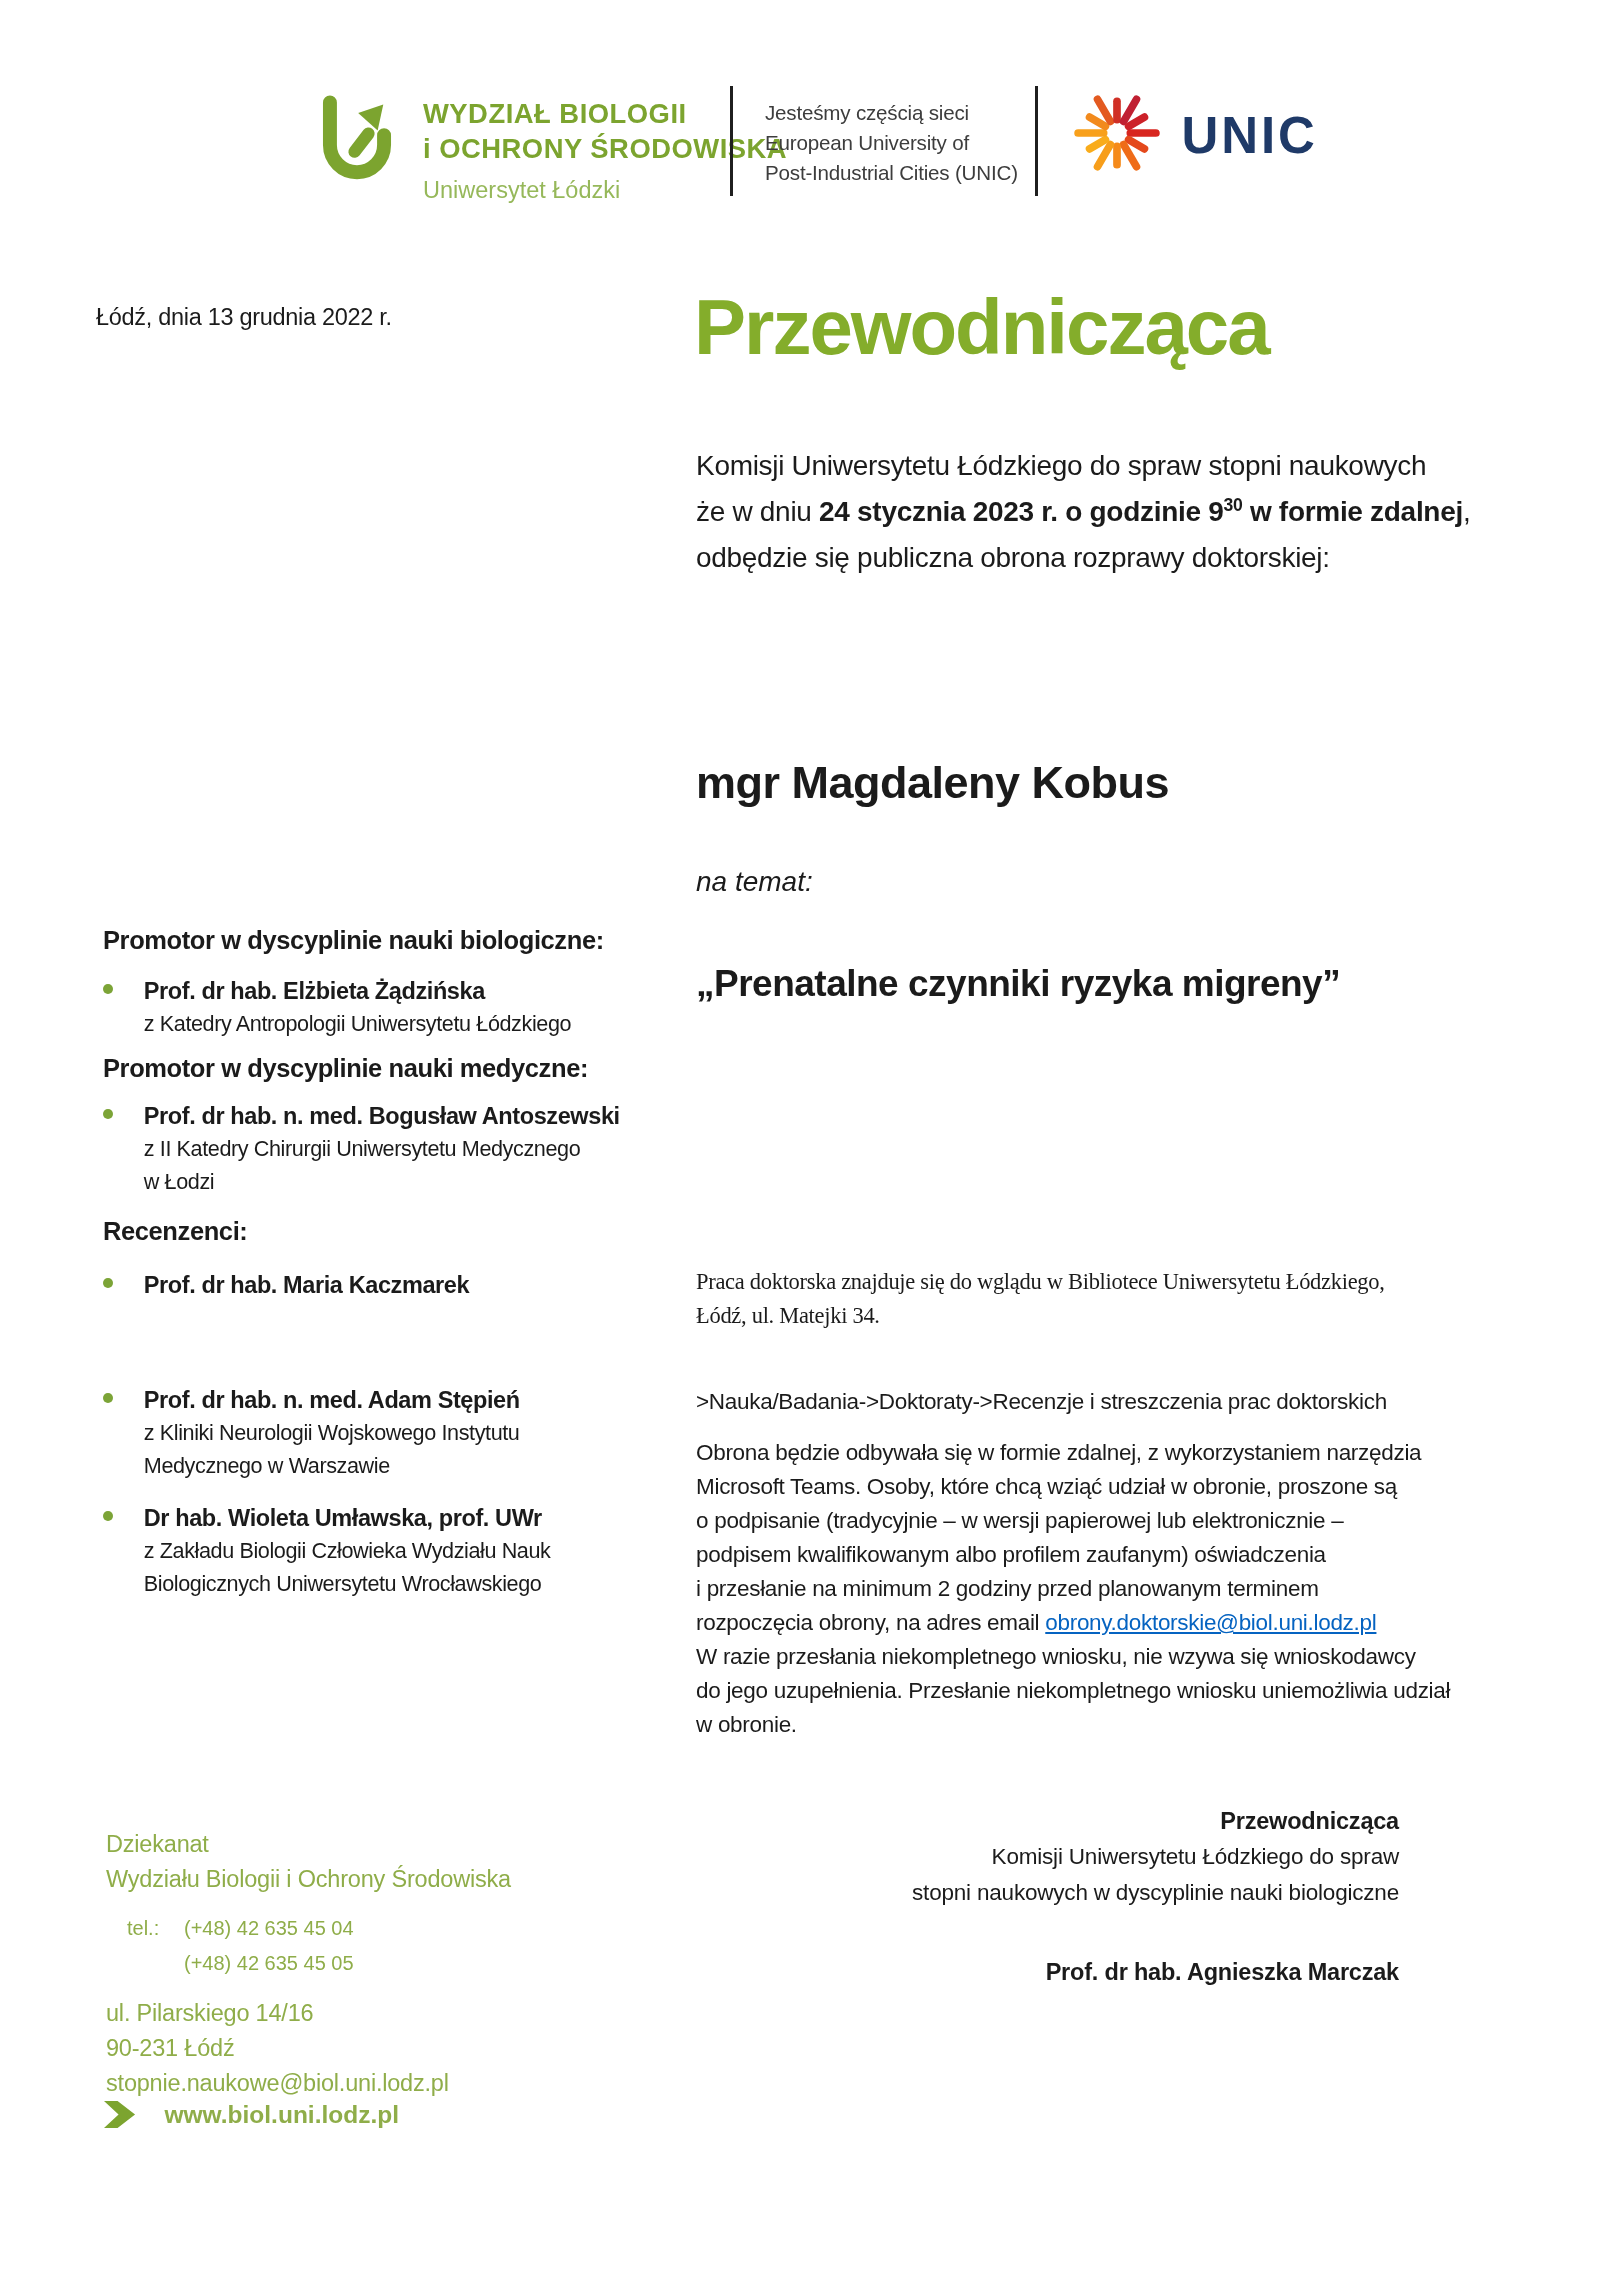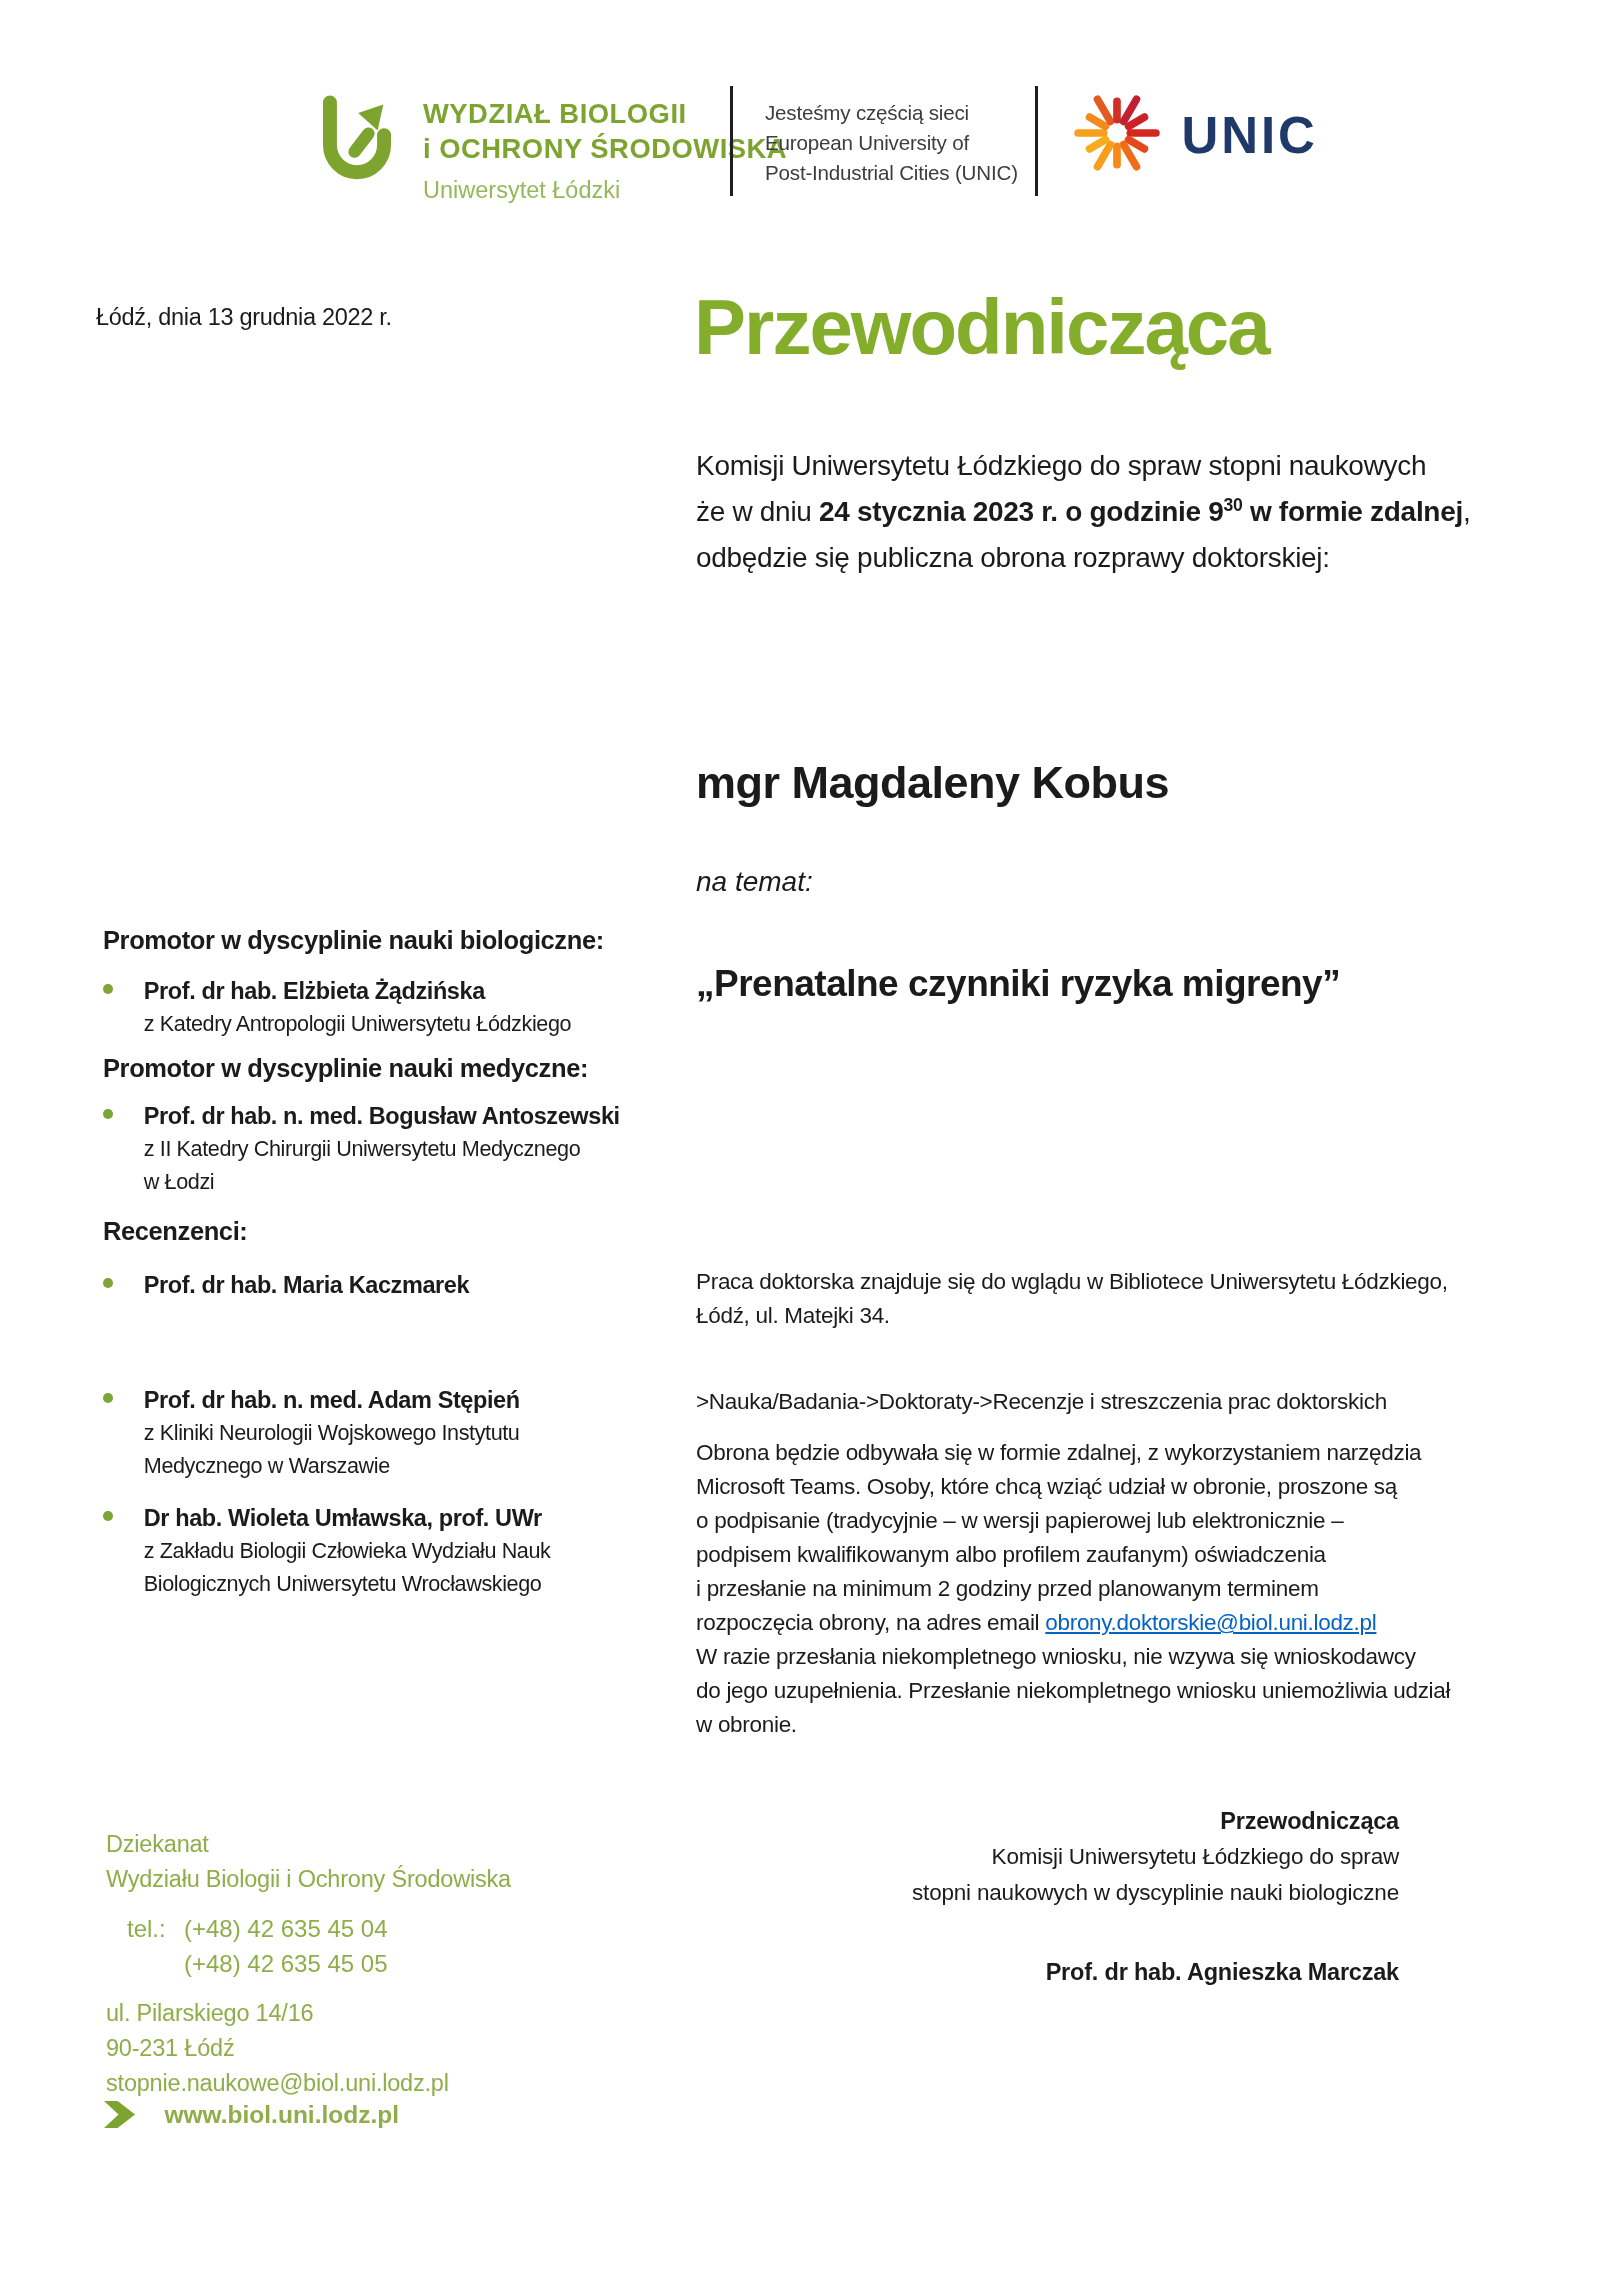--- a/index.html
+++ b/index.html
@@ -36,27 +36,27 @@
   .lc-head{left:103px;font-size:25.5px;font-weight:bold;letter-spacing:-0.4px;white-space:nowrap;}
   .bullet-item{left:103px;display:flex;}
   .bullet-dot{width:9.8px;height:9.8px;border-radius:50%;background:#7CA437;margin-top:8.8px;flex:0 0 auto;}
   .bullet-body{margin-left:31px;}
   .bullet-name{font-size:23.5px;font-weight:bold;line-height:32px;letter-spacing:-0.4px;white-space:nowrap;}
   .bullet-affil{font-size:21.6px;line-height:33px;letter-spacing:-0.4px;white-space:nowrap;color:#1b1b1b;}
   
   .info{font-size:22.5px;line-height:34px;letter-spacing:-0.3px;}
   .info .nw{white-space:nowrap;}
   a.doc-link{color:#0563C1;text-decoration:underline;}
-  .info-library{left:696px;top:1265px;}
+  .info-library{left:696px;top:1265px;font-family:Liberation Serif, serif;}
   .info-summary{left:696px;top:1351px;}
   .info-defense{left:696px;top:1436px;}
   
   .f-green{color:#8FAD49;}
   .footer-dean{left:106px;top:1827px;font-size:23.5px;line-height:35px;letter-spacing:-0.2px;}
-  .footer-tel{left:127px;top:1911px;font-size:24px;line-height:35px;display:flex;}
+  .footer-tel{left:127px;top:1911px;font-size:20px;line-height:35px;display:flex;}
   .footer-tel .tel-label{width:57px;}
   .footer-addr{left:106px;top:1996px;font-size:23.5px;line-height:35px;letter-spacing:-0.2px;}
   .footer-www{left:102px;top:2098px;display:flex;align-items:center;gap:25.5px;}
   .footer-www .www-text{font-size:24.5px;font-weight:bold;color:#8FAD49;}
   .www-arrow{width:37px;height:33px;}
   
   .signature{right:223px;top:1803px;text-align:right;font-size:22.5px;line-height:36px;letter-spacing:-0.2px;}
   .signature .sig-role{font-weight:bold;font-size:23.5px;}
   .signature .sig-name{font-weight:bold;font-size:23.5px;margin-top:43px;}
 </style>

